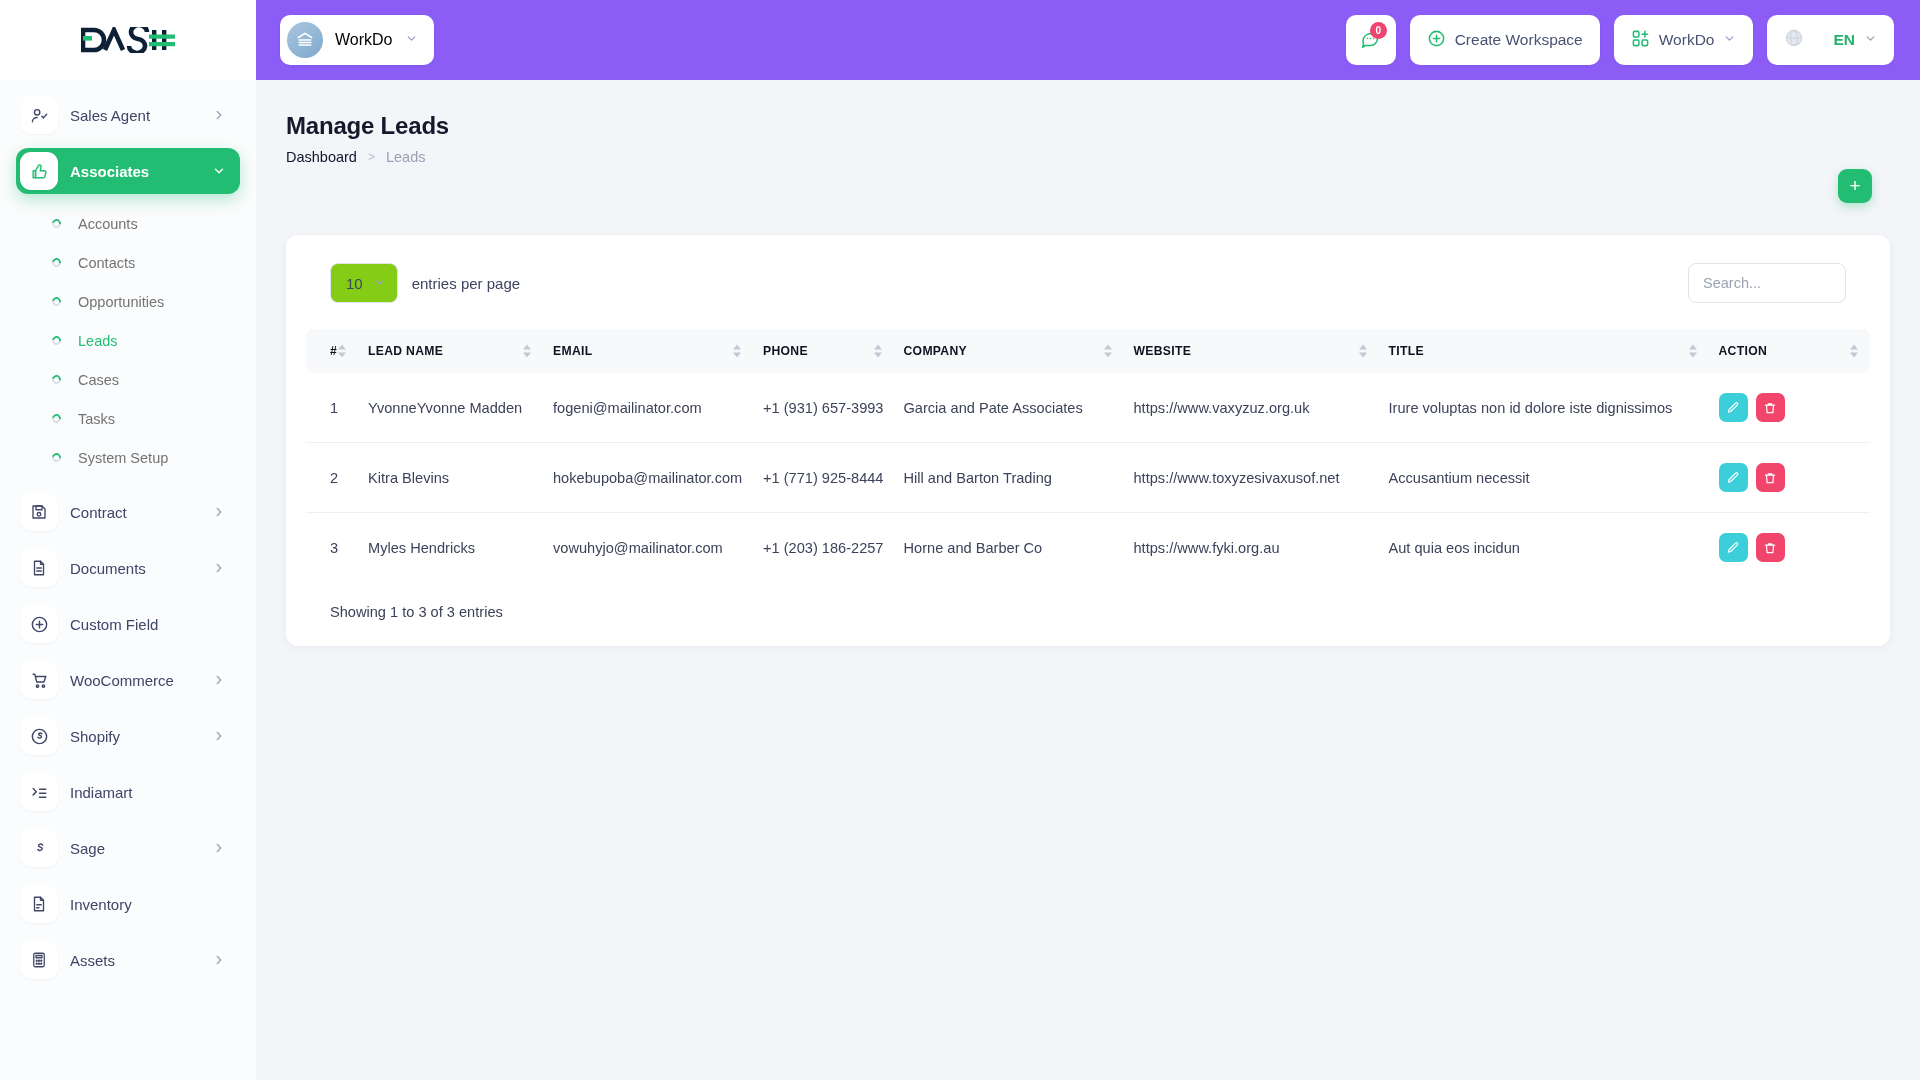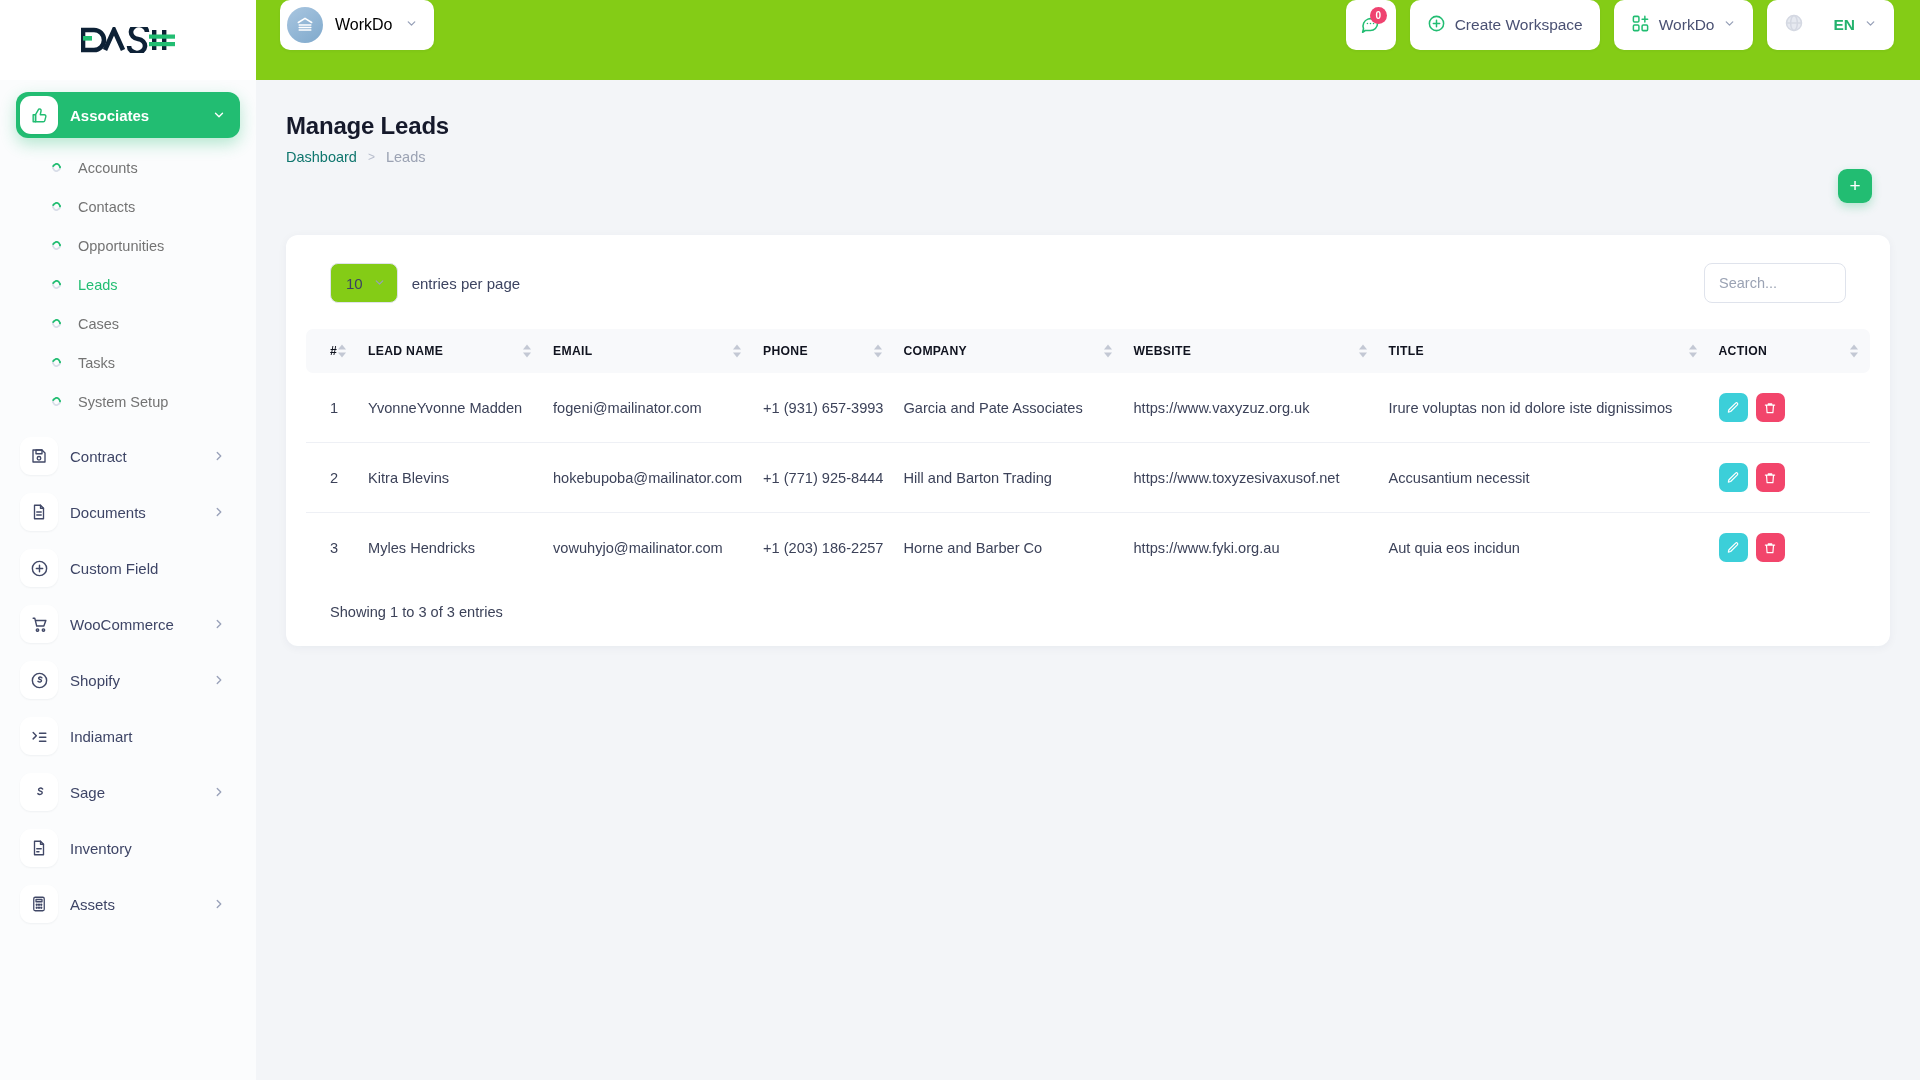--- a/index.html
+++ b/index.html
@@ -7,22 +7,22 @@
     width: 1920px; height: 1080px;
     font-family: "Liberation Sans", sans-serif;
     background: #f3f5f8;
     overflow: hidden;
   }
 
   
   .topbar {
     position: absolute; top: 0; left: 0;
     width: 1920px; height: 80px;
-    background: #84cc16;
-    display: flex; align-items: flex-start;
+    background: #8b5cf6;
+    display: flex; align-items: center;
   }
   .logo-zone {
     width: 256px; height: 80px;
     display: flex; align-items: center; justify-content: center;
     background: #ffffff;
   }
   .logo { display: block; }
 
   .ws-switch {
     display: flex; align-items: center; gap: 12px;
@@ -114,21 +114,21 @@
   
   .main { position: absolute; top: 80px; left: 256px; width: 1664px; height: 1000px; }
 
   .page-head {
     display: flex; align-items: flex-start;
     padding: 32px 48px 0 30px;
     flex-direction: column;
   }
   .page-title { font-size: 24px; font-weight: 700; color: #15192b; letter-spacing: -.2px; }
   .crumbs { display: flex; align-items: center; gap: 11px; margin-top: 9px; font-size: 14.5px; }
-  .crumb-link { color: #0f766e; cursor: pointer; }
+  .crumb-link { color: #0f172a; cursor: pointer; }
   .crumb-sep { color: #b7bdcc; font-size: 12px; }
   .crumb-cur { color: #9ba2b3; }
 
   .add-btn {
     margin-left: auto; margin-top: 4px;
     width: 34px; height: 34px; border-radius: 9px;
     background: #22bd72; color: #fff;
     display: flex; align-items: center; justify-content: center;
     font-size: 19px; font-weight: 400; cursor: pointer;
     box-shadow: 0 4px 10px rgba(34,189,114,.3);
@@ -145,21 +145,21 @@
   .per-page {
     display: flex; align-items: center; gap: 10px;
     height: 40px; padding: 0 11px 0 15px;
     border: 1px solid #dfe3ec; border-radius: 8px;
     font-size: 15px; color: #3d4461; cursor: pointer;
     background: #84cc16;
   }
   .per-page-label { margin-left: 14px; font-size: 15px; color: #3d4461; text-align: center; }
   .search-box {
     margin-left: auto;
-    width: 142px; height: 40px;
+    width: 158px; height: 40px;
     border: 1px solid #dfe3ec; border-radius: 8px;
     padding: 0 14px; font-size: 14.5px; color: #3d4461;
     font-family: "Liberation Sans", sans-serif;
     outline: none; background: #fff;
   }
   .search-box::placeholder { color: #9ba3b4; }
 
   table { width: 100%; border-collapse: collapse; margin-top: 26px; }
   thead tr { background: #f8f9fb; }
   th {
@@ -296,20 +296,35 @@
             <polyline points="6 9 12 15 18 9"></polyline>
           </svg>
       </span>
     </div>
 
   </div>
 </div>
 
 <div class="sidebar">
 
+  <div class="nav-item">
+    <span class="ico-box">
+      <svg width="19" height="19" viewBox="0 0 24 24" fill="none" stroke="#414867" stroke-width="1.8" stroke-linecap="round" stroke-linejoin="round">
+        <circle cx="9" cy="8" r="3.4"></circle>
+          <path d="M3 20c0-3.3 2.7-5.5 6-5.5"></path>
+          <polyline points="15 13 17 15 21 10.5"></polyline>
+      </svg>
+    </span>
+    <span class="label">Sales Agent</span>
+    <span class="arrow">
+      <svg width="14" height="14" viewBox="0 0 24 24" fill="none" stroke="currentColor" stroke-width="2.3" stroke-linecap="round" stroke-linejoin="round">
+          <polyline points="9 18 15 12 9 6"></polyline>
+        </svg>
+    </span>
+  </div>
 
   <div class="nav-item active">
     <span class="ico-box">
       <svg width="19" height="19" viewBox="0 0 24 24" fill="none" stroke="#22bd72" stroke-width="1.8" stroke-linecap="round" stroke-linejoin="round">
         <path d="M7 11v9H4v-9z"></path>
           <path d="M7 11l4-7a2 2 0 0 1 3 2l-1 5h5a2 2 0 0 1 2 2.4l-1.3 5A2 2 0 0 1 16.8 20H7z"></path>
       </svg>
     </span>
     <span class="label">Associates</span>
     <span class="arrow">

